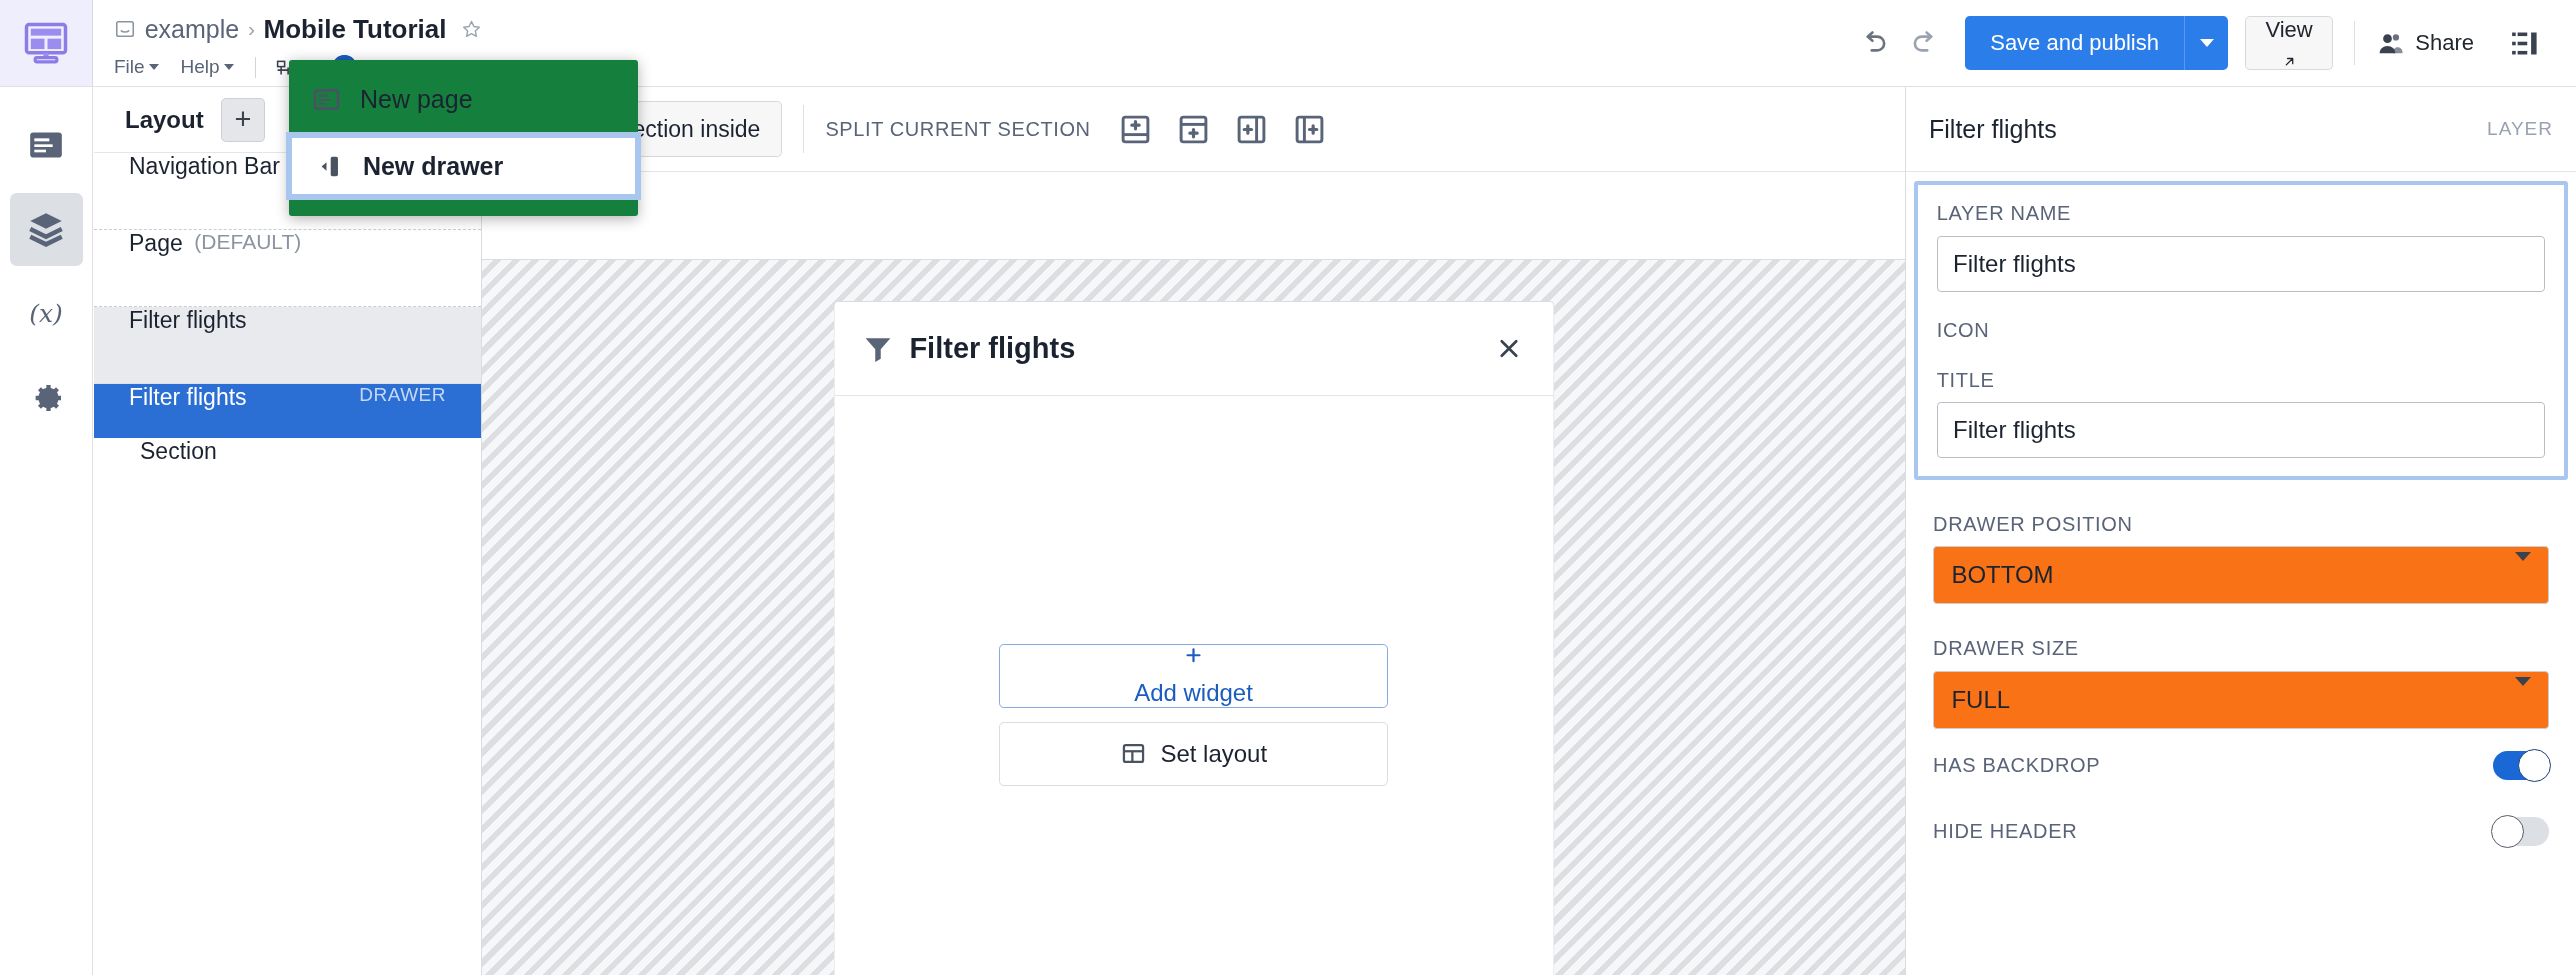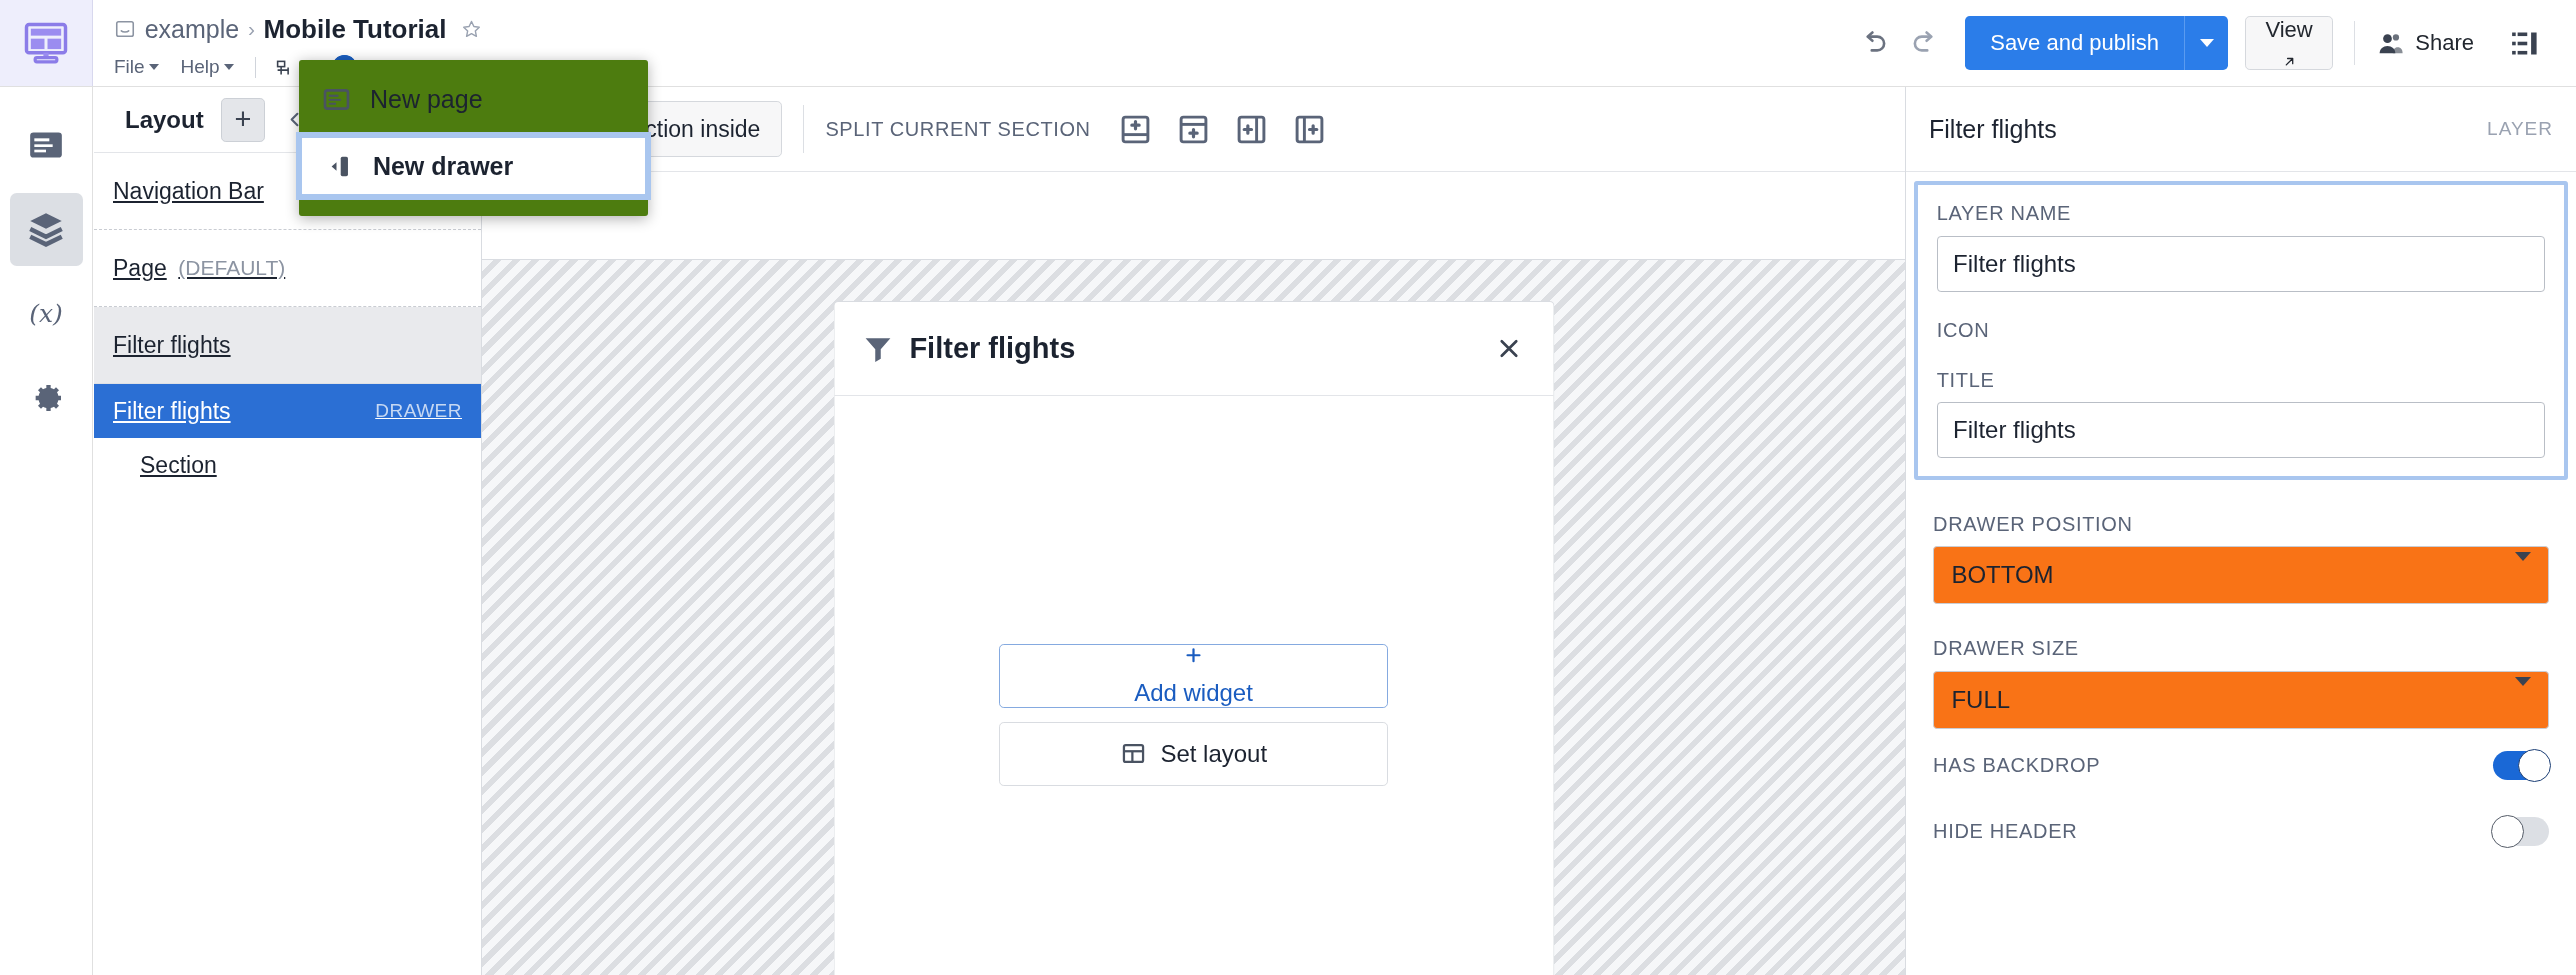--- a/index.html
+++ b/index.html
@@ -89,23 +89,23 @@
     border-bottom: 1px solid #e3e5e9; gap: 17.4px;
   }
   .lp-title { font-size: 24px; font-weight: bold; color: #1c2330; }
   .lp-plus {
     width: 44px; height: 44px; background: #e4e6ea; border: 1px solid #ccd0d6;
     border-radius: 4.8px; display: flex; align-items: center; justify-content: center;
     font-size: 29px; color: #3a4250; cursor: pointer; line-height: 1;
   }
   .lp-arrow { width: 27px; height: 27px; display:flex; align-items:center; justify-content:center; cursor:pointer; }
   .lp-row {
-    height: 77px; display: flex; align-items: center; padding: 0 19px;
+    height: 77px; display: flex; align-items: flex-start; padding: 0 35px;
     border-bottom: 1px dashed #c9ccd2; font-size: 23px; color: #1c2330;
-    cursor: pointer; gap: 11.6px; text-decoration: underline;
+    cursor: pointer; gap: 11.6px;
   }
   .lp-row .muted { color: #8c94a2; font-size: 21px; }
   .lp-row.solid { border-bottom: 1px solid #e3e5e9; }
   .lp-row.hovered { background: #e9eaed; border-bottom: 1px solid #dfe1e5; }
   .lp-row.selected { background: #2b6fd4; color: #ffffff; border-bottom: none; height: 54px; }
   .lp-row.selected .tag { margin-left: auto; font-size: 19px; color: #c6d8f3; letter-spacing: 0.5px; }
   .lp-row.child { height: 54px; padding-left: 46px; border-bottom: none; font-size: 23px; }
 
   
   .centerwrap { position: absolute; top: 87px; left: 482px; right: 671px; bottom: 0; background:#fff; }
@@ -217,22 +217,22 @@
   .toggle.off { background: #dcdfe4; }
   .toggle .knob {
     position: absolute; top: -1.9px; width: 33px; height: 33px; border-radius: 50%;
     background: #fff; border: 1.9px solid #555c68;
   }
   .toggle.on .knob { right: -1.9px; border-color:#1a3d74; }
   .toggle.off .knob { left: -1.9px; border-color:#555c68; }
 
   
   .ddmenu {
-    position: absolute; left: 299px; top: 60px; width: 349px;
-    background: #4d7c0f; border-radius: 2.9px;
+    position: absolute; left: 289px; top: 60px; width: 349px;
+    background: #15803d; border-radius: 2.9px;
     box-shadow: 0 2.9px 13.5px rgba(0,0,0,.30);
     padding: 9.6px 0 13.5px 0; z-index: 60;
   }
   .ddmenu-item {
     height: 60px; display: flex; align-items: center; padding: 0 23px; gap: 19px;
     font-size: 25px; color: #1c2330; cursor: pointer;
   }
   .ddmenu-item.highlight {
     background: #ffffff; outline: 6.7px solid #a9c6ef; margin: 8.7px 2.9px; height: 56px; font-weight: bold;
   }

